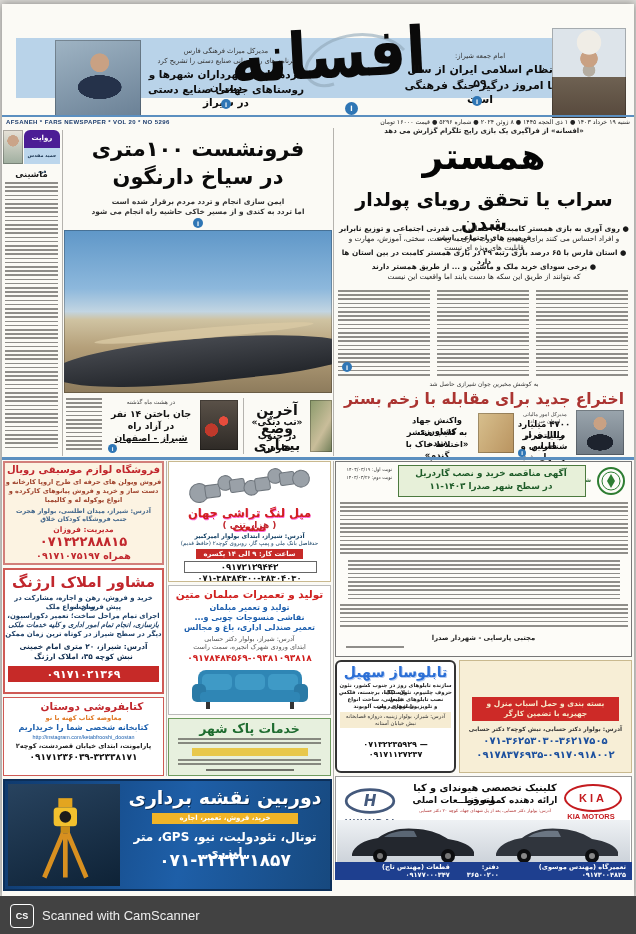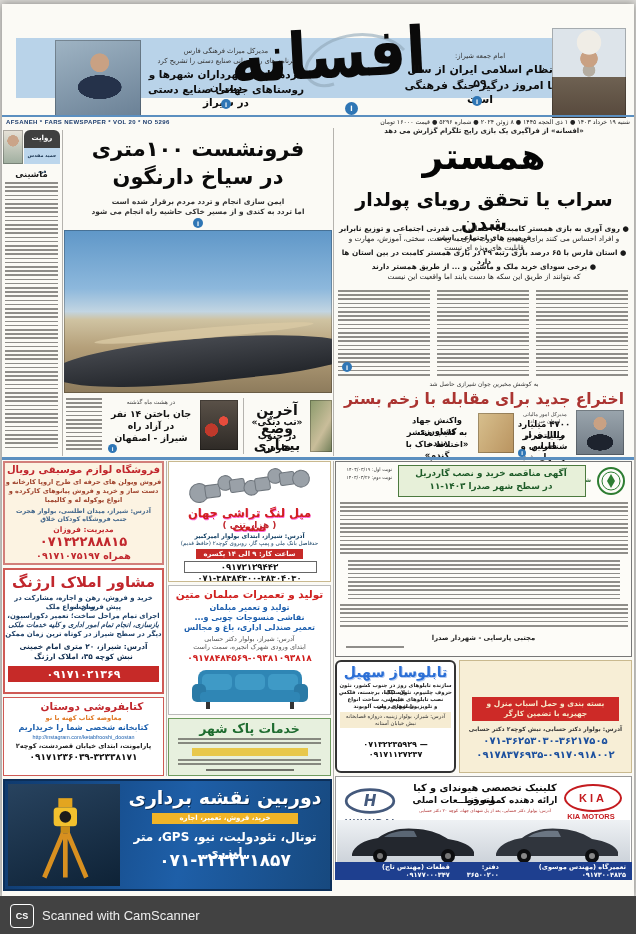--- a/index.html
+++ b/index.html
@@ -59,42 +59,42 @@
 
   <div class="hline" style="left:2px;top:115px;width:632px;"></div>
   <div class="t ltr b" style="left:6px;top:119px;width:260px;font-size:6px;color:#1a3a6b;letter-spacing:.4px;font-family:'Liberation Sans',sans-serif;">AFSANEH * FARS NEWSPAPER * VOL 20 * NO 5296</div>
   <div class="t r" style="left:306px;top:118px;width:324px;font-size:6.2px;color:#222;">شنبه ۱۹ خرداد ۱۴۰۳ ● ۱ ذی الحجه ۱۴۴۵ ● ۸ ژوئن ۲۰۲۴ ● شماره ۵۲۹۶ ● قیمت ۱۶۰۰۰ تومان</div>
 
   <div class="vline" style="left:62px;top:130px;height:326px;"></div>
   <div class="vline" style="left:333px;top:128px;height:328px;"></div>
 
   <div class="ph" style="left:3px;top:130px;width:20px;height:34px;background:
     radial-gradient(circle at 50% 32%, #caa489 0 22%, transparent 23%),linear-gradient(#e8e2d8,#9fae9f);"></div>
-  <div class="t c b" style="left:24px;top:130px;width:36px;height:31px;line-height:17px;background:#404040;color:#fff;font-size:7px;border-radius:6px;">روایت</div>
+  <div class="t c b" style="left:24px;top:130px;width:36px;height:31px;line-height:17px;background:#4c1d95;color:#fff;font-size:7px;border-radius:6px;">روایت</div>
   <div class="t c b" style="left:24px;top:148px;width:36px;height:16px;line-height:16px;background:#bcd6ec;color:#17324e;font-size:4.8px;">حمید مقدس فرد</div>
   <div class="t c b" style="left:3px;top:169px;width:57px;font-size:8.5px;color:#1a1a1a;">ماشینی</div>
   <div class="skel fine" style="left:5px;top:182px;width:53px;height:266px;"></div>
 
   <div class="t c b" style="left:64px;top:136px;width:268px;font-size:21px;color:#0b0b0b;">فرونشست ۱۰۰متری</div>
   <div class="t c b" style="left:64px;top:164px;width:268px;font-size:21px;color:#0b0b0b;">در سیاخ دارنگون</div>
   <div class="t c b" style="left:64px;top:197px;width:268px;font-size:7.4px;color:#333;">ایمن سازی انجام و تردد مردم برقرار شده است</div>
   <div class="t c b" style="left:64px;top:207px;width:268px;font-size:7.4px;color:#333;">اما تردد به کندی و از مسیر خاکی حاشیه راه انجام می شود</div>
   <div class="ico" style="left:193px;top:218px;width:10px;height:10px;font-size:6px;">ا</div>
 
   <div class="ph" style="left:64px;top:230px;width:268px;height:163px;background:
     linear-gradient(180deg,#5f97c8 0%,#8db8dc 36%,#c2d5e2 50%,#cfc3a2 55%,#b5a07a 72%,#8d7b5c 100%);overflow:hidden;">
     <div class="abs" style="left:-10px;top:108px;width:300px;height:44px;background:linear-gradient(#45484e,#23262b);transform:rotate(-6deg);border-radius:40% 60% 30% 50%;"></div>
     <div class="abs" style="left:30px;top:98px;width:220px;height:10px;background:#d9c9a4;transform:rotate(-5deg);border-radius:50%;opacity:.8;"></div>
   </div>
 
   <div class="skel fine" style="left:66px;top:398px;width:36px;height:52px;"></div>
   <div class="t c" style="left:106px;top:399px;width:90px;font-size:5.8px;color:#444;">در هشت ماه گذشته</div>
   <div class="t c b" style="left:106px;top:408px;width:90px;font-size:9.2px;">جان باختن ۱۴ نفر</div>
   <div class="t c b" style="left:106px;top:420px;width:90px;font-size:9.2px;">در آزاد راه</div>
-  <div class="t c b" style="left:106px;top:432px;width:90px;font-size:9.2px;">شیراز - اصفهان</div>
+  <div class="t c b" style="left:106px;top:432px;width:90px;font-size:9.2px;text-decoration:underline;">شیراز - اصفهان</div>
   <div class="ico" style="left:108px;top:444px;width:9px;height:9px;font-size:5px;">ا</div>
   <div class="ph" style="left:200px;top:400px;width:38px;height:50px;background:
     radial-gradient(circle at 30% 60%, #c0392b 0 16%, transparent 17%),
     radial-gradient(circle at 62% 42%, #e74c3c 0 12%, transparent 13%),
     linear-gradient(#5a5148,#2e2a26);"></div>
 
   <div class="vline" style="left:243px;top:398px;height:56px;"></div>
 
   <div class="t c b" style="left:246px;top:402px;width:62px;font-size:14px;">آخرین وضع بیماری</div>
   <div class="t c b" style="left:246px;top:416px;width:62px;font-size:9.2px;">«تب دنگی»</div>

